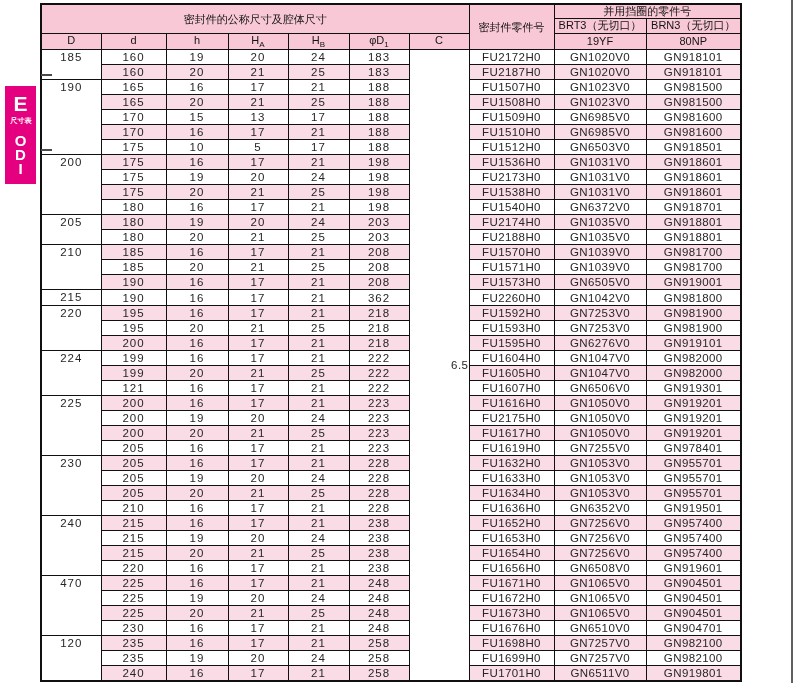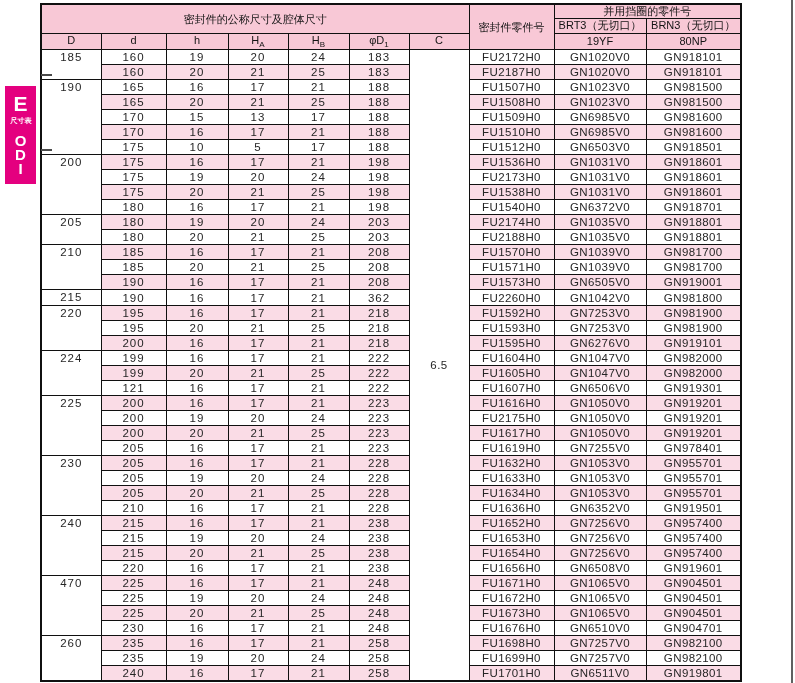--- a/index.html
+++ b/index.html
@@ -40,21 +40,21 @@
   tr.hr-c { height:15px; }
   .hr-b th { font-size:10.5px; }
   .hr-c th { font-size:11.5px; }
   .dimhead sub { font-size:8px; }
   .catalog tbody tr { height:15px; }
   .catalog tbody td { font-size:11.5px; color:#262626; background:#ffffff; }
   td.num  { letter-spacing:1px; }
   td.part { font-size:11px; letter-spacing:0.4px; }
   tr.alt td.num, tr.alt td.part { background:#fadce6; }
   td.dcell { vertical-align:top; background:#ffffff; letter-spacing:1px; line-height:15px; }
-  td.ccell { background:#ffffff; font-size:11px; letter-spacing:0.5px; }
+  td.ccell { background:#ffffff; font-size:11px; letter-spacing:0.5px;text-align:right; }
 </style>
 </head>
 <body>
 
 <div class="page">
 
   <div class="side-tab">
     <div class="tab-letter">E</div>
     <div class="tab-label">尺寸表</div>
     <div class="tab-series">
@@ -497,21 +497,21 @@
           <td class="num">230</td>
           <td class="num">16</td>
           <td class="num">17</td>
           <td class="num">21</td>
           <td class="num">248</td>
           <td class="part">FU1676H0</td>
           <td class="part">GN6510V0</td>
           <td class="part">GN904701</td>
         </tr>
         <tr class="alt">
-          <td class="dcell" rowspan="3">260</td>
+          <td class="dcell" rowspan="3">120</td>
           <td class="num">235</td>
           <td class="num">16</td>
           <td class="num">17</td>
           <td class="num">21</td>
           <td class="num">258</td>
           <td class="part">FU1698H0</td>
           <td class="part">GN7257V0</td>
           <td class="part">GN982100</td>
         </tr>
         <tr>

